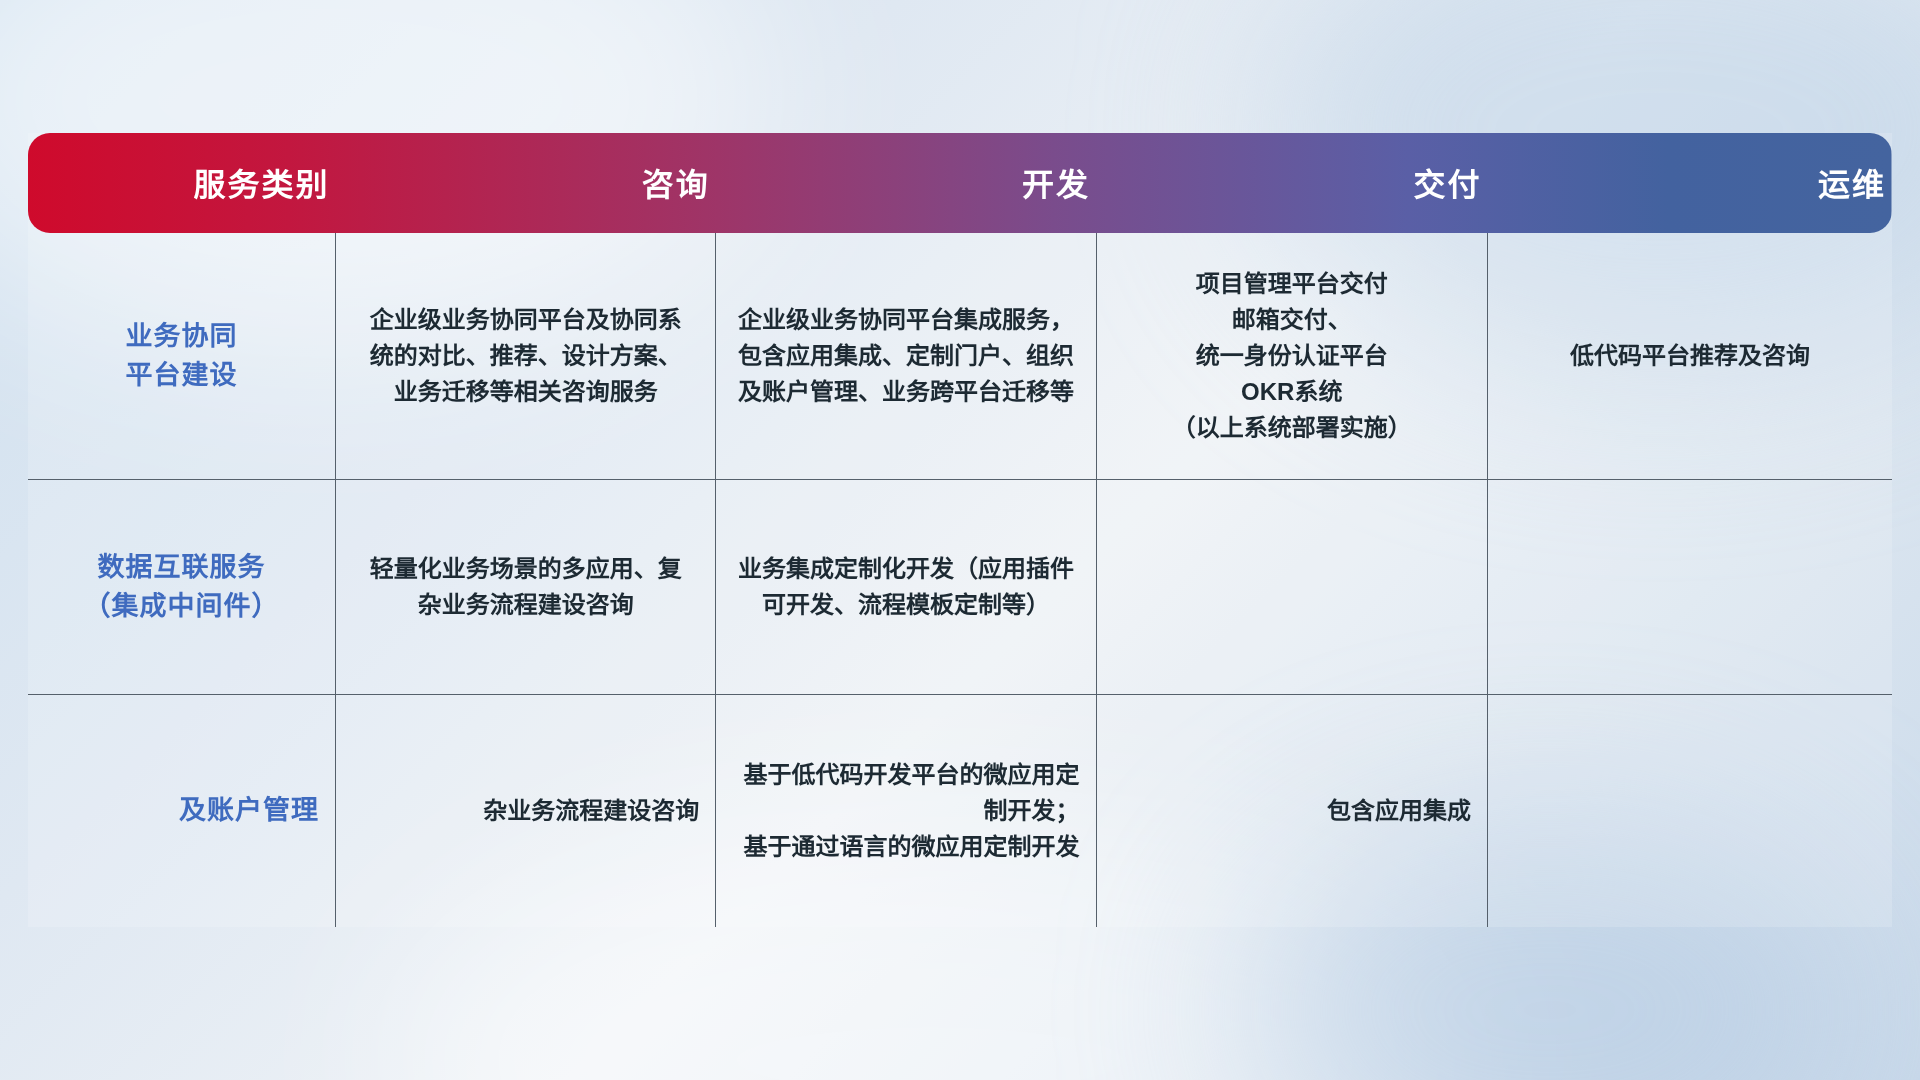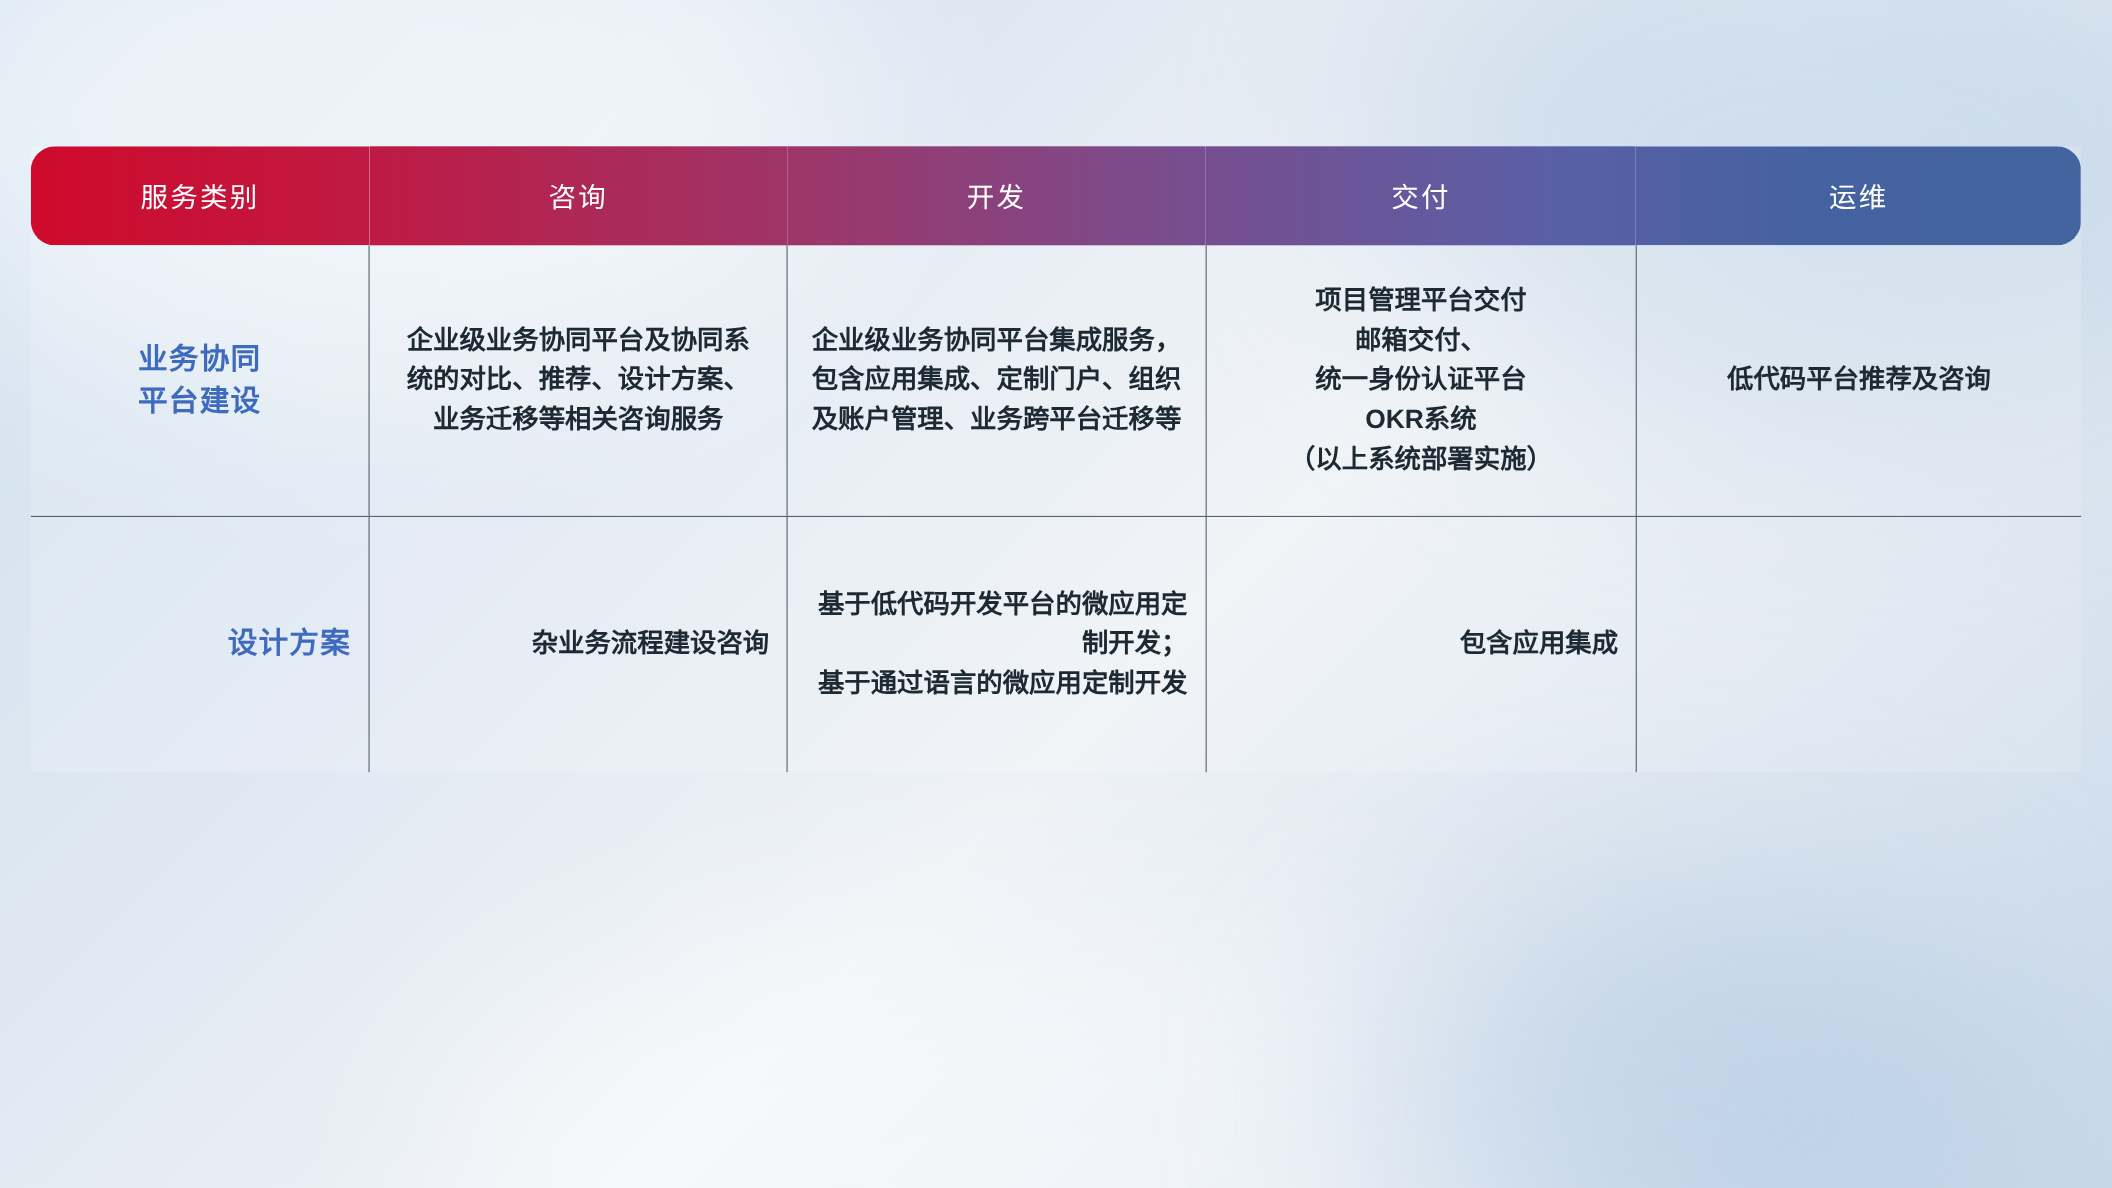--- a/index.html
+++ b/index.html
@@ -35,25 +35,25 @@
 
   table.service-table {
     width: 100%;
     border-collapse: collapse;
     table-layout: fixed;
     background: rgba(255,255,255,0.16);
   }
 
   thead th {
     color: #ffffff;
-    font-size: 25px;
-    font-weight: normal;
+    font-size: 32px;
+    font-weight: bold;
     letter-spacing: 2px;
     padding: 26px 6px 28px 6px;
-    text-align: center;
+    text-align: right;
     border: none;
     background: transparent;
   }
   thead tr {
     background: linear-gradient(90deg, #cf0a2c 0%, #c2173f 14%, #9e3568 37%, #7a4c8c 55%, #5a5fa6 74%, #43629f 88%, #44649f 100%);
   }
   
   thead th:first-child { border-top-left-radius: 22px; border-bottom-left-radius: 22px; }
   thead th:last-child  { border-top-right-radius: 22px; border-bottom-right-radius: 22px; }
 
@@ -143,23 +143,43 @@
             <span class="cell-text">项目管理平台交付
 邮箱交付、
 统一身份认证平台
 OKR系统
 （以上系统部署实施）</span>
           </td>
         <td>
             <span class="cell-text">低代码平台推荐及咨询</span>
           </td>
       </tr>
+      <tr class="row-2">
+        <td class="cat-cell">
+            <span class="cell-text">数据互联服务
+（集成中间件）</span>
+          </td>
+        <td>
+            <span class="cell-text">轻量化业务场景的多应用、复
+杂业务流程建设咨询</span>
+          </td>
+        <td>
+            <span class="cell-text">业务集成定制化开发（应用插件
+可开发、流程模板定制等）</span>
+          </td>
+        <td>
+            <span class="cell-text"></span>
+          </td>
+        <td>
+            <span class="cell-text"></span>
+          </td>
+      </tr>
       <tr class="row-3">
         <td class="cat-cell">
-            <span class="cell-text">设计方案</span>
+            <span class="cell-text">及账户管理</span>
           </td>
         <td>
             <span class="cell-text">杂业务流程建设咨询</span>
           </td>
         <td>
             <span class="cell-text">基于低代码开发平台的微应用定
 制开发；
 基于通过语言的微应用定制开发</span>
           </td>
         <td>

